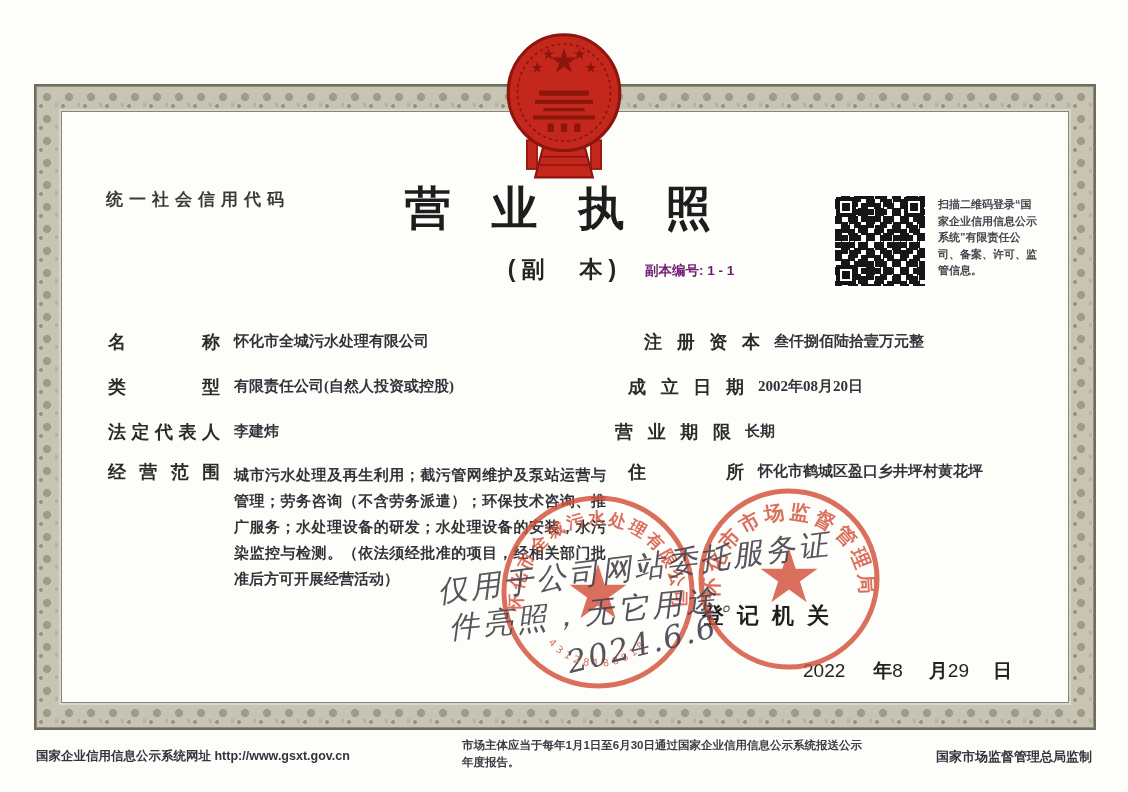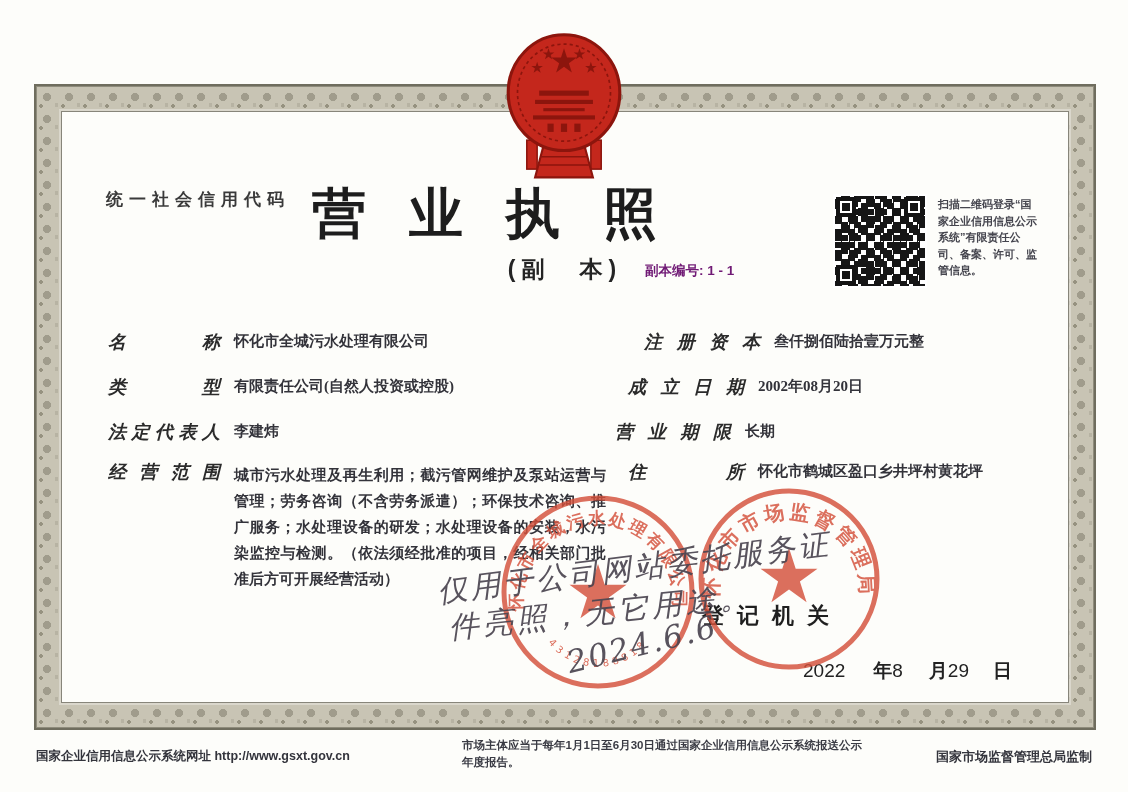--- a/index.html
+++ b/index.html
@@ -25,42 +25,42 @@
     position:absolute; left:25px; top:25px; right:25px; bottom:25px;
     background:#fdfdfa; border:1px solid #87857a;
     box-shadow: 0 0 0 2px rgba(253,253,250,.35);
   }
   
   .emblem { position:absolute; left:502px; top:26px; width:124px; height:156px; z-index:5; }
   
   .credit-block { position:absolute; left:106px; top:188px; z-index:3; }
   .credit-label { font-size:17px; font-weight:bold; letter-spacing:6px; color:#3a3a3a; }
   .credit-value { margin-top:18px; font-size:15px; letter-spacing:1.5px; color:#3f3f3f; font-family:"DejaVu Sans", sans-serif; }
-  .title { position:absolute; left:312px; top:178px; width:470px; text-align:left;
-           font-size:54px; font-weight:bold; letter-spacing:14px; color:#1d1d1d; z-index:3; }
+  .title { position:absolute; left:330px; top:178px; width:470px; text-align:center;
+           font-size:46px; font-weight:bold; letter-spacing:14px; color:#1d1d1d; z-index:3; }
   .subtitle { position:absolute; left:480px; top:254px; width:170px; text-align:center;
               font-size:23px; font-weight:bold; letter-spacing:6px; color:#242424; z-index:3; }
   .copy-no { position:absolute; left:645px; top:262px; font-size:13.5px; font-weight:bold; color:#701a75; z-index:3; }
   
   .qr { position:absolute; left:833px; top:194px; width:94px; height:94px; background:#fff; z-index:3; }
   .qr-pattern { position:absolute; inset:2px;
     background:
       repeating-conic-gradient(#161616 0% 25%, transparent 0% 50%) 0px 0px / 13px 13px,
       repeating-conic-gradient(#161616 0% 25%, transparent 0% 50%) 6px 3px / 17px 17px,
       #fff;
   }
   .qr-finder { position:absolute; width:20px; height:20px; border:4px solid #141414; background:#fff; }
   .qr-finder::after { content:""; position:absolute; left:2px; top:2px; width:8px; height:8px; background:#141414; }
   .qr-f-tl { left:3px; top:3px; } .qr-f-tr { right:3px; top:3px; } .qr-f-bl { left:3px; bottom:3px; }
   .qr-caption { position:absolute; left:938px; top:196px; width:102px; font-size:11px; font-weight:600;
                 line-height:16.5px; color:#45454e; z-index:3; }
   
   .frow { position:absolute; z-index:2; display:flex; }
   .flabel { display:inline-block; font-size:18px; font-weight:bold; color:#2b2b2b;
-            text-align:justify; text-align-last:justify; flex:none;font-style:italic; }
+            text-align:justify; text-align-last:justify; flex:none; }
   .flabel-l { width:112px; }
   .flabel-r { width:116px; }
   .fvalue { font-family:"Liberation Serif", serif; font-weight:600; font-size:15px;
             color:#33333a; margin-left:14px; padding-top:2px; }
   .fvalue-wrap { width:372px; line-height:26px; text-align:justify; }
   
   .stamp { position:absolute; z-index:6; opacity:.82; }
   .registry-label { position:absolute; left:702px; top:601px; font-size:22px; font-weight:bold;
                     letter-spacing:13px; color:#1f1f1f; z-index:4; }
   

